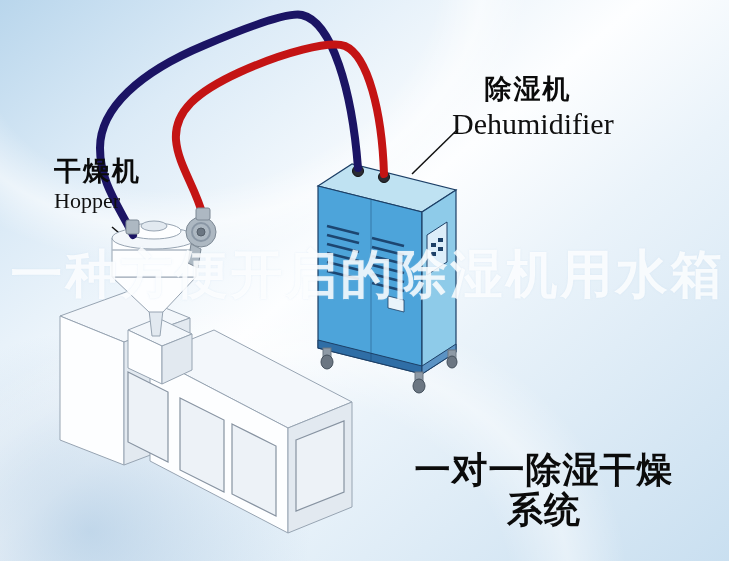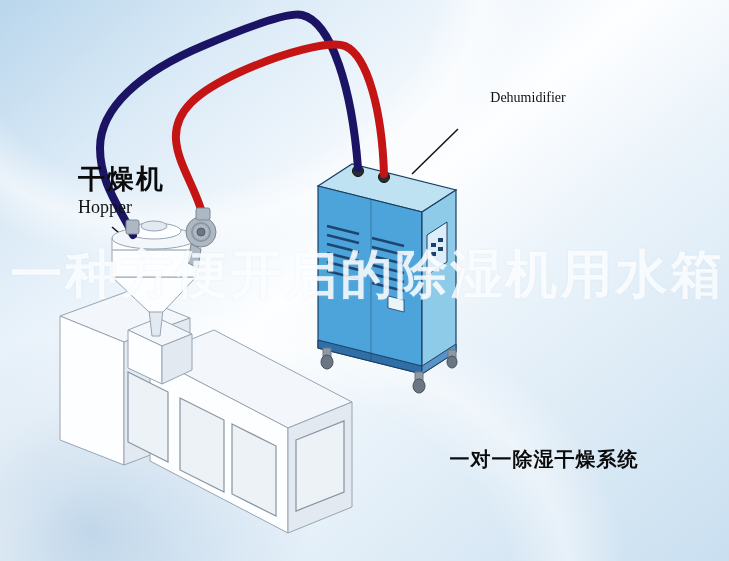--- a/index.html
+++ b/index.html
@@ -41,28 +41,28 @@
   .wheel{fill:#6b7682;stroke:#44505c;stroke-width:1;}
   .fork{fill:#8e9aa6;stroke:#6b7682;stroke-width:1;}
   .pipe{fill:none;stroke-linecap:round;stroke-linejoin:round;stroke-width:8;}
   .pipe-navy{stroke:var(--pipe_navy);}
   .pipe-red{stroke:var(--pipe_red);}
 
   
   .lbl{position:absolute;z-index:4;line-height:1.12;}
   .label-cn{font-weight:bold;color:#0b0b0b;}
   .label-en{font-family:"Liberation Serif","DejaVu Serif",serif;color:#101010;}
-  #dryer-label{left:54px;top:164px;margin-left:24px;}
+  #dryer-label{left:54px;top:156px;}
   #dryer-label .label-cn{font-size:27px;letter-spacing:2px;}
-  #dryer-label .label-en{font-size:18px;margin-top:3px;}
+  #dryer-label .label-en{font-size:22px;margin-top:3px;}
   #dehum-label{left:452px;top:74px;width:152px;text-align:center;}
   #dehum-label .label-cn{font-size:27px;letter-spacing:2px;}
-  #dehum-label .label-en{font-size:14px;margin-top:16px;}
+  #dehum-label .label-en{font-size:30px;margin-top:3px;}
   #caption{left:398px;top:450px;width:292px;text-align:center;}
-  #caption .label-cn{font-size:20px;letter-spacing:1px;font-family:Liberation Mono, monospace;}
+  #caption .label-cn{font-size:36px;letter-spacing:1px;}
   #caption .label-en{font-size:21px;margin-top:5px;}
 
   .watermark{position:absolute;z-index:5;color:rgba(255,255,255,0.82);font-weight:bold;
     white-space:nowrap;transform:translateX(-50%);letter-spacing:3px;font-size:52px;
     text-shadow:0 0 2px rgba(190,215,238,0.35);}
   #wm1{left:368px;top:240px;}
   #wm2{left:302px;top:288px;}
 </style>
 </head>
 <body>
@@ -166,20 +166,21 @@
       <rect class="fitting" x="196" y="208" width="14" height="12" rx="2"></rect>
     </g>
   </svg>
 
   <div class="lbl" id="dryer-label">
     <div class="label-cn">干燥机</div>
     <div class="label-en">Hopper</div>
   </div>
 
   <div class="lbl" id="dehum-label">
+    <div class="label-cn">除湿机</div>
     <div class="label-en">Dehumidifier</div>
   </div>
 
   <div class="lbl" id="caption">
     <div class="label-cn">一对一除湿干燥系统</div>
   </div>
 
   <div class="watermark" id="wm1">一种方便开启的除湿机用水箱</div>
 </div>
 

